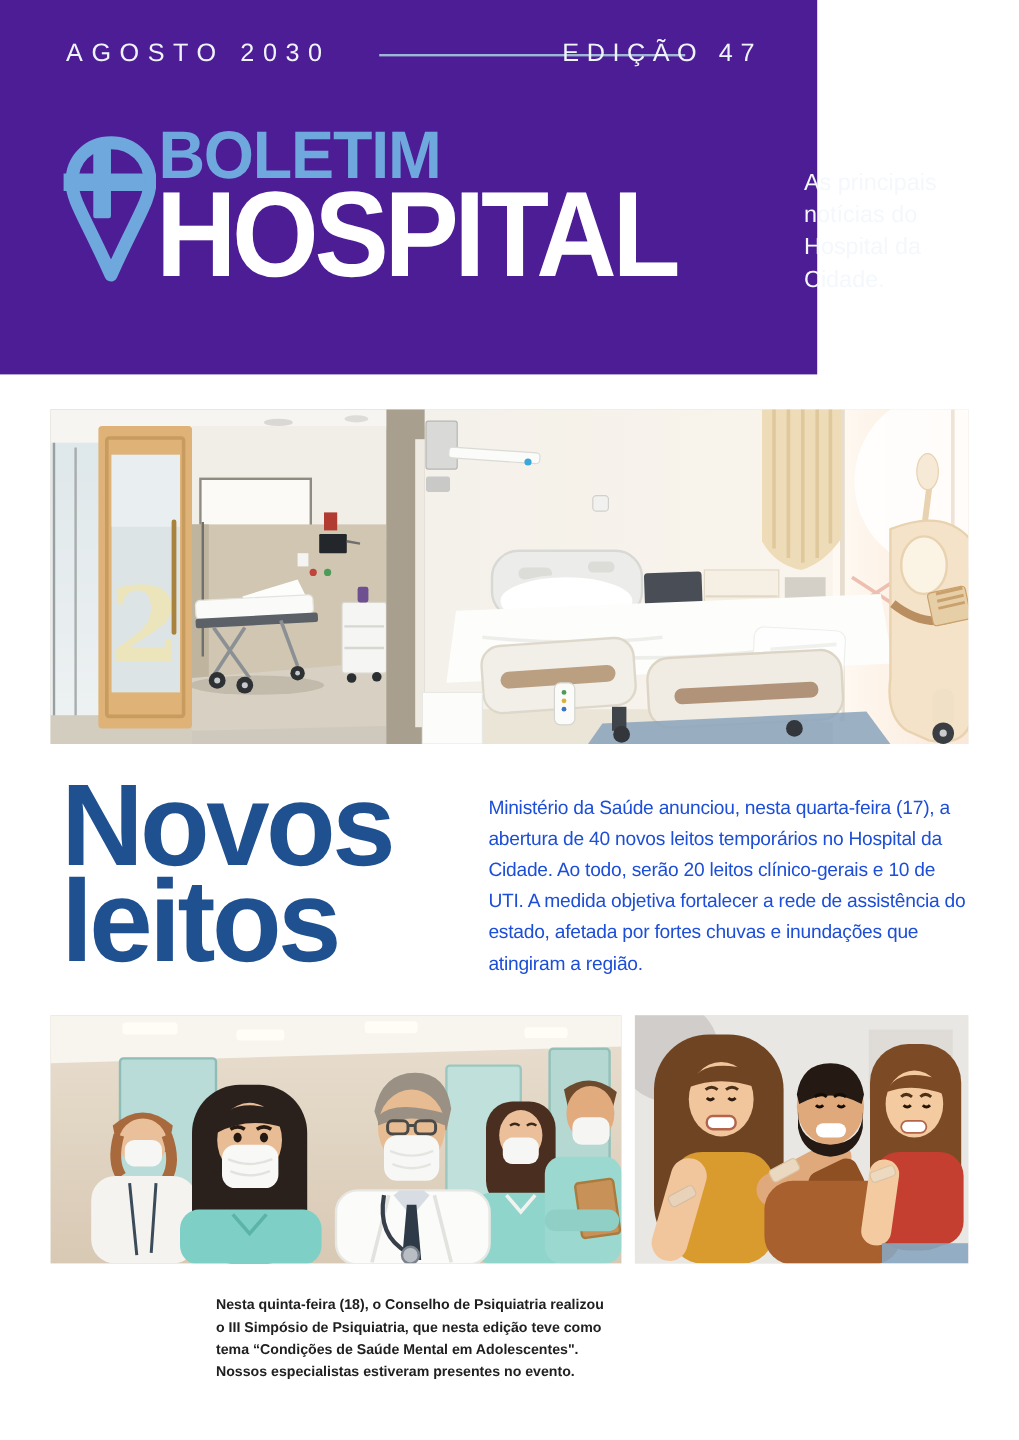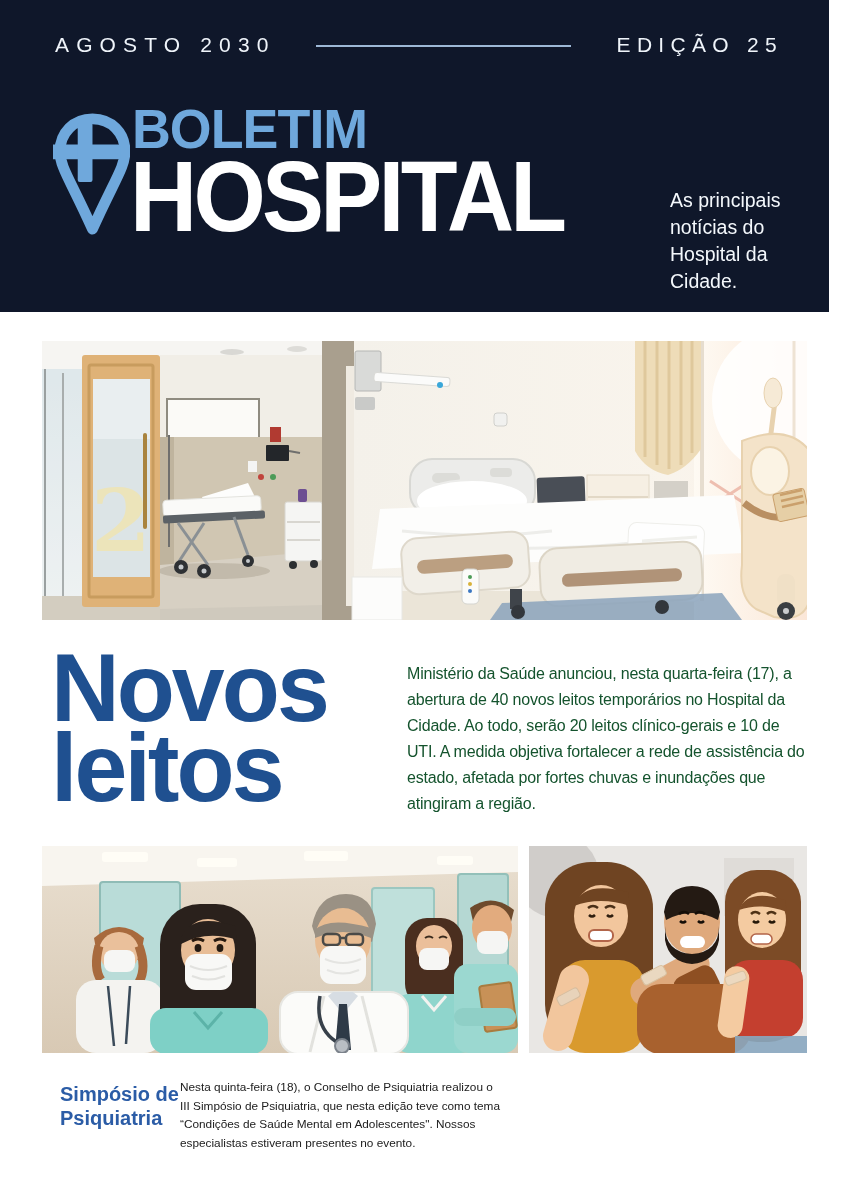--- a/index.html
+++ b/index.html
@@ -1,65 +1,65 @@
 <!DOCTYPE html>
 <html><head>
 <meta charset="utf-8">
 <style>
   * { margin:0; padding:0; box-sizing:border-box; }
   html,body { background:#ffffff; }
   body { font-family:"Liberation Sans", sans-serif; }
   .page { position:relative; width:849px; height:1200px; background:#ffffff; overflow:hidden; }
 
   
-  .header { position:absolute; left:0; top:0; width:829px; height:312px; background:#0f172a; }
+  .header { position:absolute; left:0; top:0; width:681px; height:312px; background:#4c1d95; }
   .issue-date { position:absolute; left:55px; top:33px; font-size:21px; font-weight:500;
                 letter-spacing:0.34em; color:#eff4fa; white-space:nowrap; }
   .header-divider { position:absolute; left:316px; top:45px; width:255px; height:2px; background:#9db8d6; }
   .edition { position:absolute; right:46px; top:33px; font-size:21px; font-weight:500;
              letter-spacing:0.30em; color:#eff4fa; white-space:nowrap; }
   .logo-pin { position:absolute; left:53px; top:112px; width:77px; height:126px; }
   .brand-top { position:absolute; left:132px; top:101px; font-size:56px; font-weight:800;
                letter-spacing:-1px; color:#6fa8dc; line-height:1; transform:scaleX(0.96); transform-origin:left top; }
   .brand-main { position:absolute; left:130px; top:146px; font-size:101px; font-weight:800;
                 letter-spacing:-4px; color:#ffffff; line-height:1; transform:scaleX(0.92); transform-origin:left top; }
   .tagline { position:absolute; left:670px; top:139px; width:132px; font-size:19.5px;
-             line-height:27px; color:#f4f8fc; font-weight:400;margin-top:48px; }
+             line-height:27px; color:#f4f8fc; font-weight:400; }
 
   
   .photo { position:absolute; overflow:hidden; background:#e8e4dc; }
   .photo svg { display:block; width:100%; height:100%; }
   .hero-photo { left:42px; top:341px; width:765px; height:279px; }
   .team-photo { left:42px; top:846px; width:476px; height:207px; }
   .family-photo { left:529px; top:846px; width:278px; height:207px; }
 
   
   .main-title { position:absolute; left:51px; top:648px; color:#1f5090; font-weight:800;
                 font-size:97px; line-height:80px; letter-spacing:-3px; transform:scaleX(0.98); transform-origin:left top; }
   .main-title span { display:block; }
   .main-body { position:absolute; left:407px; top:661px; width:402px; font-size:16px;
-               line-height:26px; letter-spacing:-0.2px; color:#14532d; }
+               line-height:26px; letter-spacing:-0.2px; color:#1d4ed8; }
 
   
   .story-title { color:#2b5ca6; font-weight:800; position:absolute; }
-  .story-body { color:#202020; position:absolute; }
+  .story-body { color:#202020; position:absolute;font-weight:bold; }
   .story1-title { left:60px; top:1082px; width:122px; font-size:20px; line-height:24px; }
   .story1-body  { left:180px; top:1078px; width:324px; font-size:11.8px; line-height:18.5px; }
   .story2-title { left:528px; top:1064px; width:294px; font-size:19.5px; line-height:23px; }
   .story2-body  { left:528px; top:1115px; width:290px; font-size:11.8px; line-height:17.5px; }
 </style>
 </head>
 <body>
 
 <div class="page">
 
   <header class="header">
     <div class="issue-date">AGOSTO 2030</div>
     <div class="header-divider"></div>
-    <div class="edition">EDIÇÃO 25</div>
+    <div class="edition">EDIÇÃO 47</div>
 
     <svg class="logo-pin" viewBox="0 0 78 128">
       <path d="M40,7 C21,7 7,21 7,40 C7,56 17,68 40,119 C63,68 73,56 73,40 C73,21 59,7 40,7 Z" fill="none" stroke="#6fa8dc" stroke-width="11" stroke-linejoin="round"></path>
       <rect x="-2" y="33" width="70" height="15" rx="2" fill="#6fa8dc"></rect>
       <rect x="25" y="11" width="15" height="60" rx="2" fill="#6fa8dc"></rect>
     </svg>
 
     <div class="brand-top">BOLETIM</div>
     <div class="brand-main">HOSPITAL</div>
     <p class="tagline">As principais notícias do Hospital da Cidade.</p>
@@ -341,17 +341,16 @@
         <path d="M224,75 q3,3 6,0 M240,75 q3,3 6,0" stroke="#241708" stroke-width="2.5" fill="none"></path>
         <rect x="222" y="88" width="21" height="10" rx="5" fill="#ffffff" stroke="#b2654a" stroke-width="1.5"></rect>
         <rect x="200" y="114" width="74" height="78" rx="20" fill="#c43f2f"></rect>
         <rect x="192" y="120" width="25" height="72" rx="12" fill="#f4cba1" transform="rotate(8 204 156)"></rect>
         <rect x="196" y="128" width="21" height="9" rx="3" fill="#ecd9c0" stroke="#d9c3a3" transform="rotate(-20 206 132)"></rect>
         <rect x="206" y="190" width="80" height="17" fill="#8aa7c0" opacity="0.9"></rect>
       </g>
     </svg>
   </figure>
 
-  <h2 class="story-title story1-title">Simpósio de Psiquiatria</h2>
   <p class="story-body story1-body">Nesta quinta-feira (18), o Conselho de Psiquiatria realizou o III Simpósio de Psiquiatria, que nesta edição teve como tema “Condições de Saúde Mental em Adolescentes". Nossos especialistas estiveram presentes no evento.</p>
 
 
 </div>
 
 </body></html>

